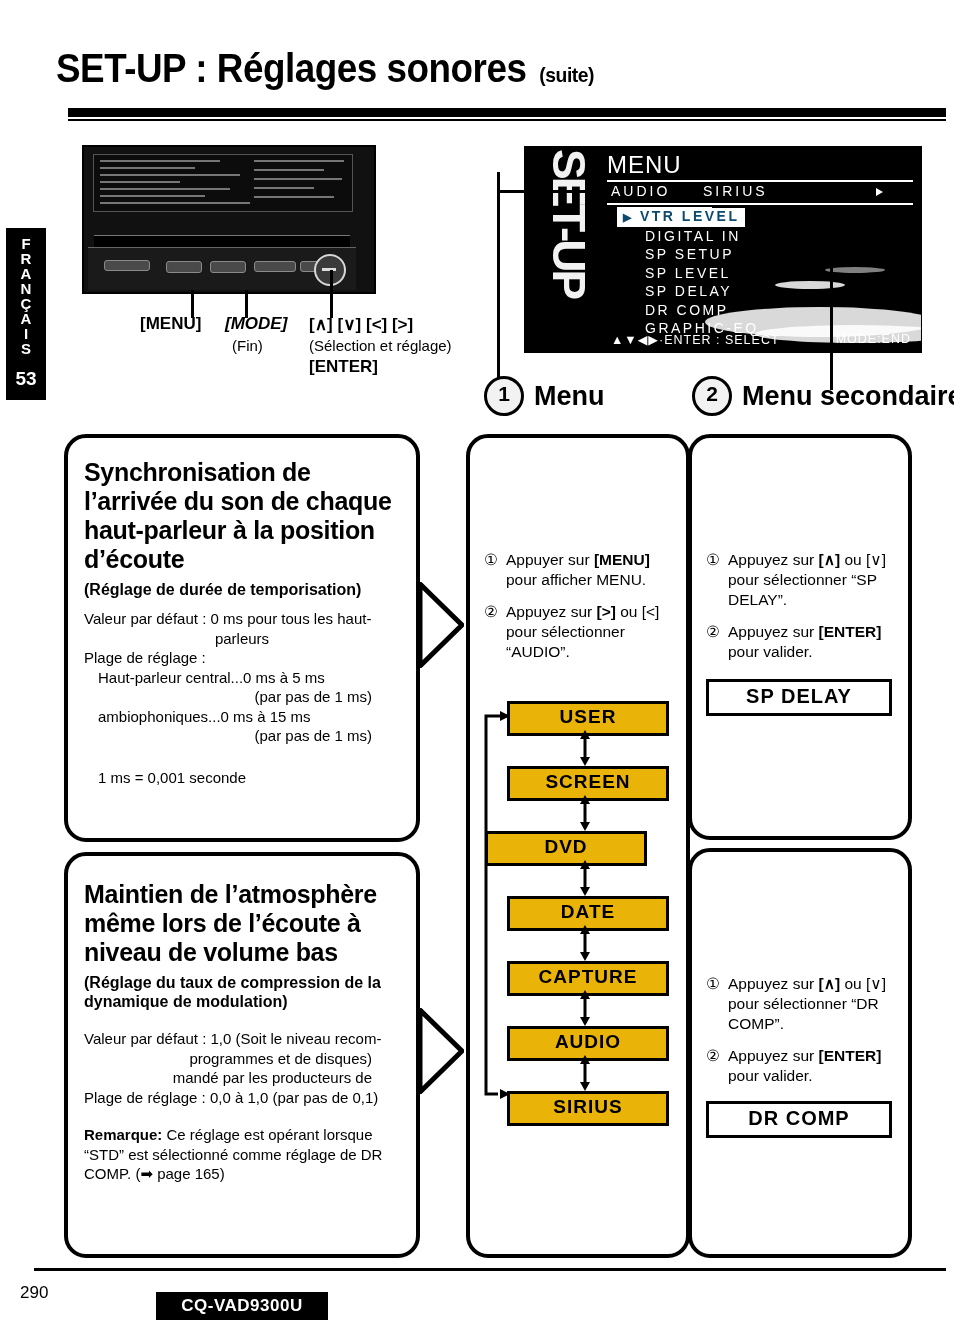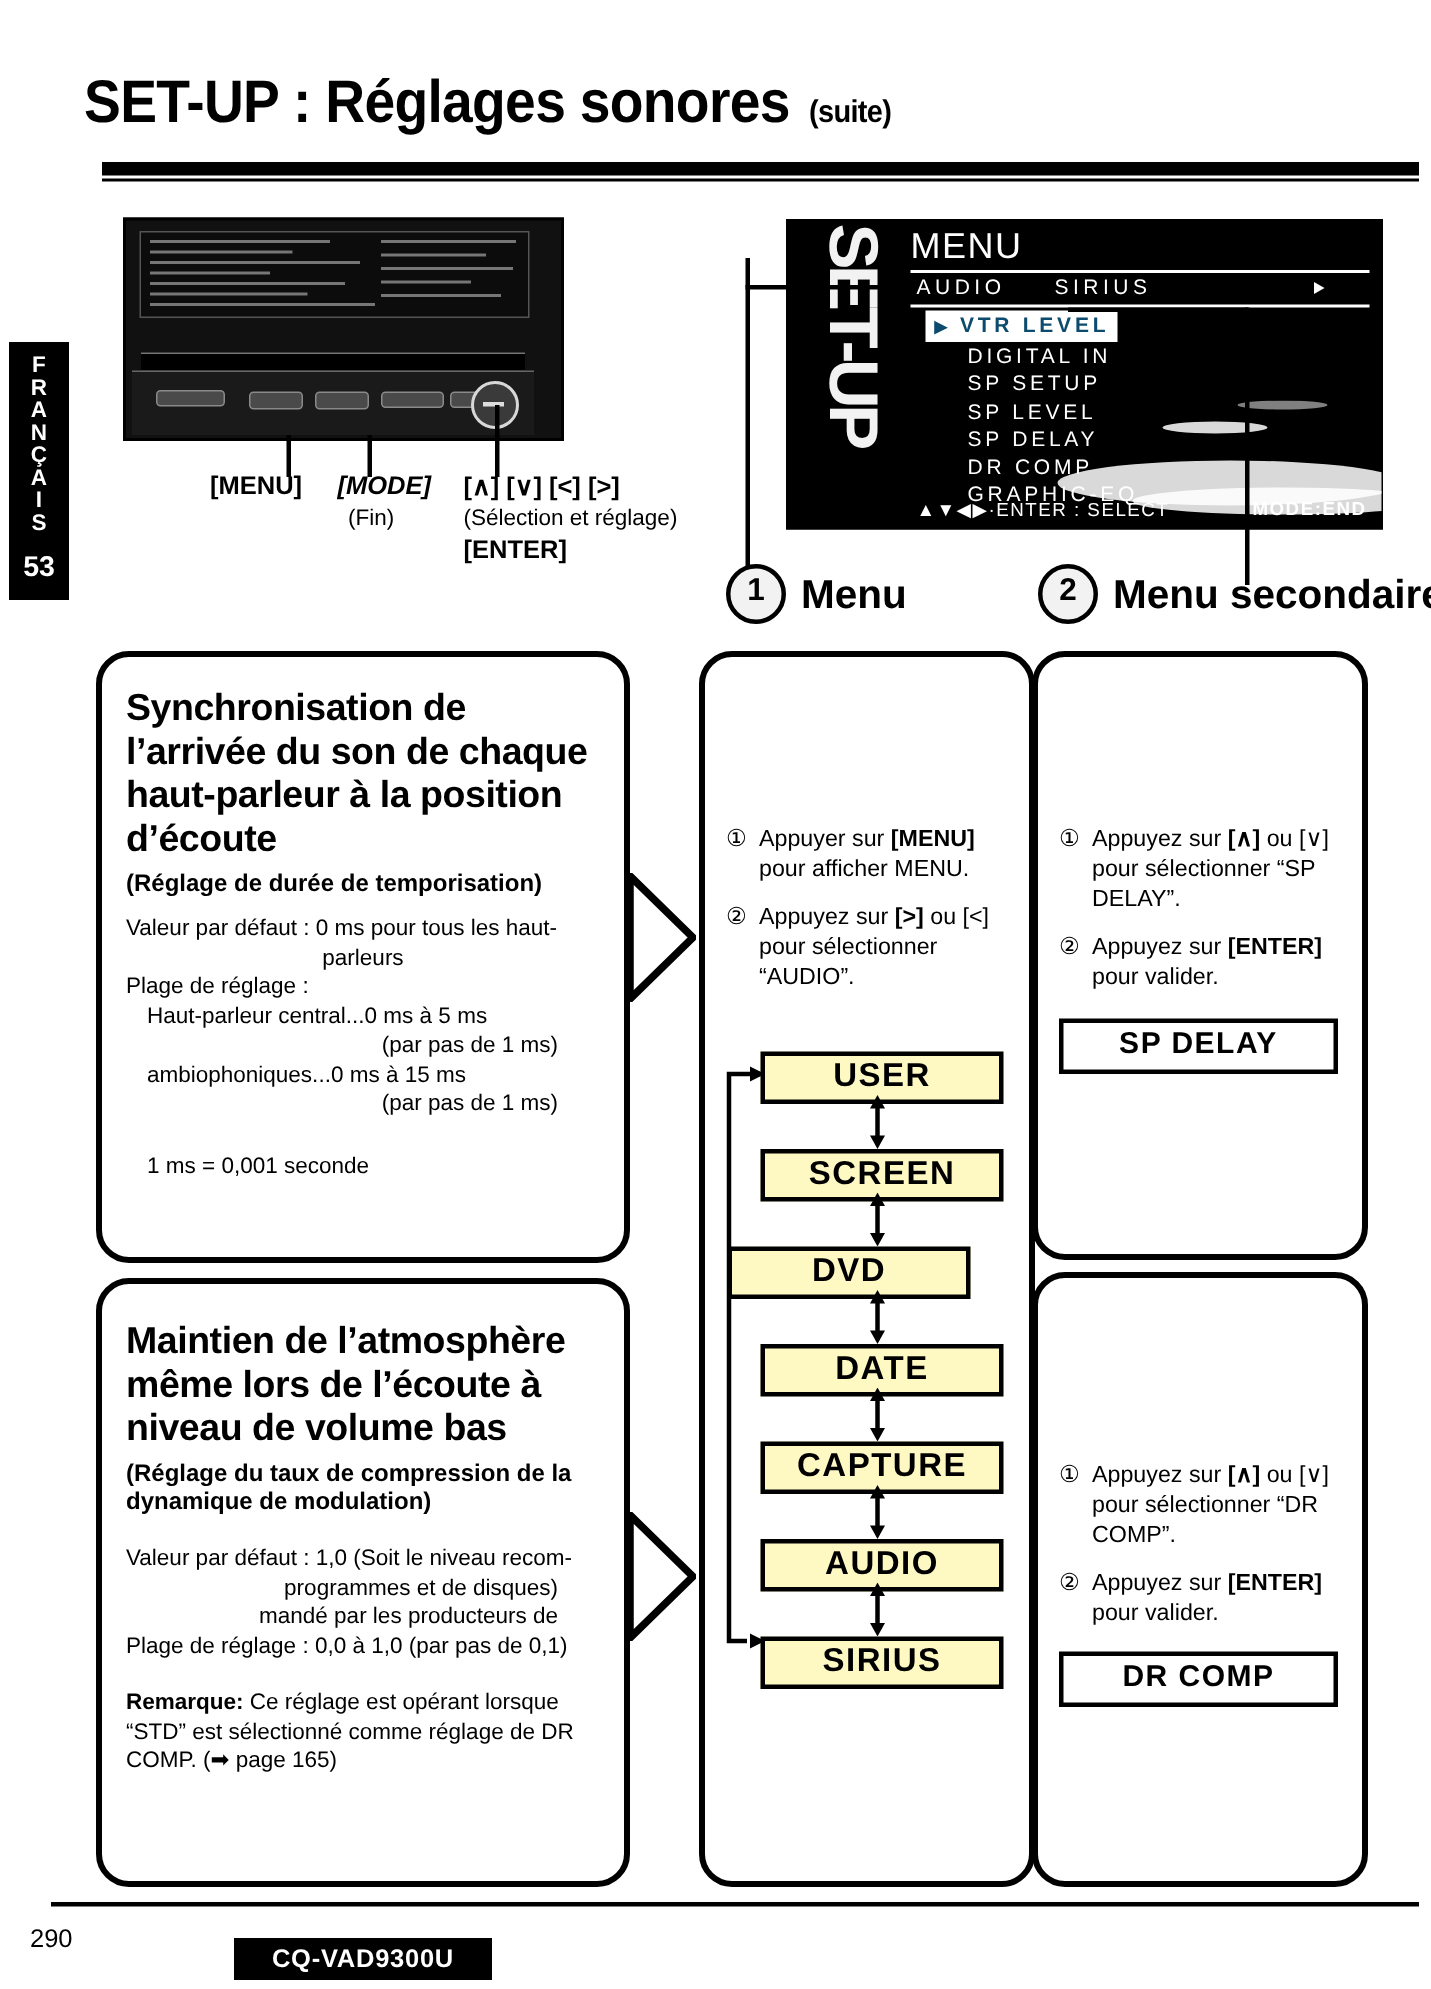--- a/index.html
+++ b/index.html
@@ -114,21 +114,21 @@
     position:absolute;left:92px;top:60px;width:180px;color:#fff;
     font-size:14px;letter-spacing:2.5px;line-height:18.5px;
   }
   #osd-list .it{padding-left:28px;white-space:nowrap;}
   #osd-list .it.sel{background:#fff;color:#0c4a6e;display:inline-block;padding-right:6px;font-weight:bold;}
   #osd-list .it.sel:before{content:"\25B6";margin-left:-22px;margin-right:6px;font-size:11px;}
   #osd-bottom{
     position:absolute;left:82px;bottom:2px;width:306px;height:20px;color:#fff;font-size:12.5px;letter-spacing:1px;
   }
   #osd-bottom .left{position:absolute;left:4px;top:2px;}
-  #osd-bottom .right{position:absolute;right:2px;top:2px;font-weight:bold;}
+  #osd-bottom .right{position:absolute;right:2px;top:2px;}
 
   
   .circnum{
     display:inline-block;width:34px;height:34px;border:3px solid #000;border-radius:50%;
     text-align:center;line-height:30px;font-size:21px;font-weight:bold;vertical-align:middle;
     background:#f2f2f2;
   }
   .sec-head{position:absolute;font-size:27px;font-weight:bold;white-space:nowrap;}
   .sec-head .lbl{margin-left:10px;vertical-align:middle;}
 
@@ -150,22 +150,22 @@
   .lp-note b{font-weight:bold;}
 
   
   .instr{font-size:15.5px;line-height:20px;}
   .instr .step{margin-bottom:12px;position:relative;padding-left:22px;}
   .instr .step .n{position:absolute;left:0;top:0;}
   .instr b{font-weight:bold;}
 
   
   .flowbox{
-    position:absolute;border:3px solid #000;background:#fef9c3;
-    font-size:22px;font-weight:bold;text-align:center;line-height:26px;
+    position:absolute;border:3px solid #000;background:#eab308;
+    font-size:19px;font-weight:bold;text-align:center;line-height:26px;
     letter-spacing:1px;
   }
 
   
   .resbox{
     position:absolute;border:3px solid #000;background:#fff;
     font-size:20px;font-weight:bold;text-align:center;line-height:28px;letter-spacing:1px;
   }
 
   

